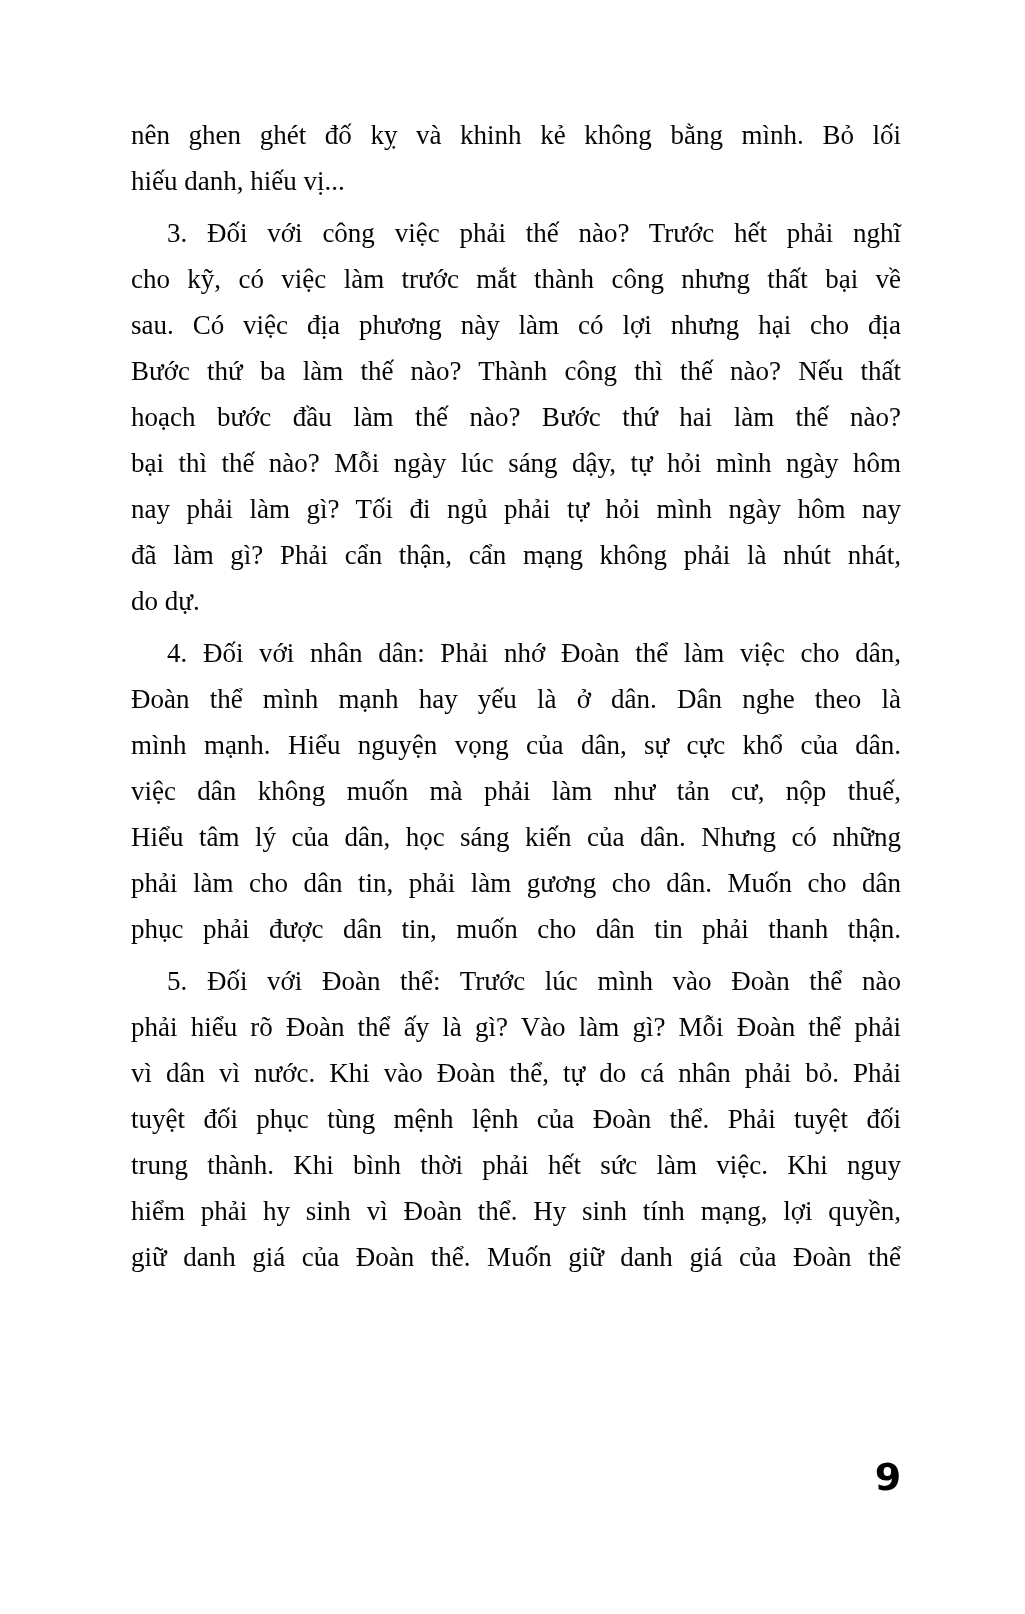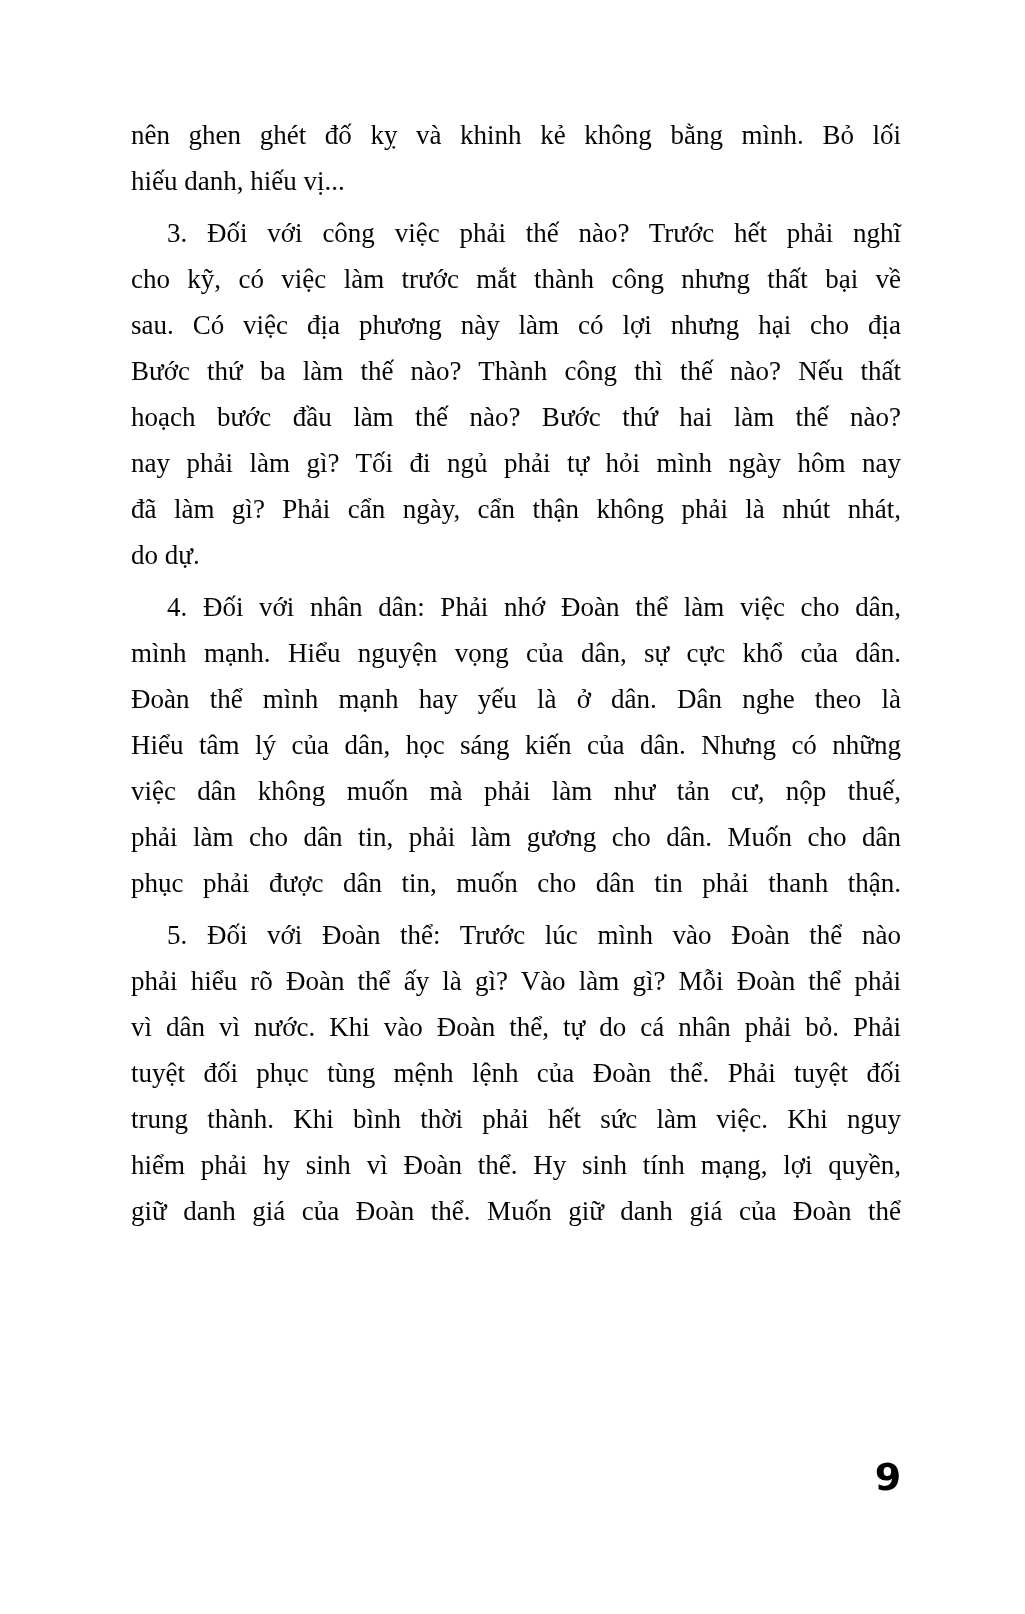--- a/index.html
+++ b/index.html
@@ -65,31 +65,32 @@
       <div class="line">nên ghen ghét đố kỵ và khinh kẻ không bằng mình. Bỏ lối</div>
       <div class="line short-end">hiếu danh, hiếu vị...</div>
     </div>
 
     <div class="para indented">
       <div class="line">3. Đối với công việc phải thế nào? Trước hết phải nghĩ</div>
       <div class="line">cho kỹ, có việc làm trước mắt thành công nhưng thất bại về</div>
       <div class="line">sau. Có việc địa phương này làm có lợi nhưng hại cho địa</div>
       <div class="line">Bước thứ ba làm thế nào? Thành công thì thế nào? Nếu thất</div>
       <div class="line">hoạch bước đầu làm thế nào? Bước thứ hai làm thế nào?</div>
+      <div class="line">bại thì thế nào? Mỗi ngày lúc sáng dậy, tự hỏi mình ngày hôm</div>
       <div class="line">nay phải làm gì? Tối đi ngủ phải tự hỏi mình ngày hôm nay</div>
-      <div class="line">đã làm gì? Phải cẩn ngày, cẩn thận không phải là nhút nhát,</div>
+      <div class="line">đã làm gì? Phải cẩn thận, cẩn mạng không phải là nhút nhát,</div>
       <div class="line short-end">do dự.</div>
     </div>
 
     <div class="para indented">
       <div class="line">4. Đối với nhân dân: Phải nhớ Đoàn thể làm việc cho dân,</div>
+      <div class="line">Đoàn thể mình mạnh hay yếu là ở dân. Dân nghe theo là</div>
       <div class="line">mình mạnh. Hiểu nguyện vọng của dân, sự cực khổ của dân.</div>
-      <div class="line">Đoàn thể mình mạnh hay yếu là ở dân. Dân nghe theo là</div>
+      <div class="line">việc dân không muốn mà phải làm như tản cư, nộp thuế,</div>
       <div class="line">Hiểu tâm lý của dân, học sáng kiến của dân. Nhưng có những</div>
-      <div class="line">việc dân không muốn mà phải làm như tản cư, nộp thuế,</div>
       <div class="line">phải làm cho dân tin, phải làm gương cho dân. Muốn cho dân</div>
       <div class="line">phục phải được dân tin, muốn cho dân tin phải thanh thận.</div>
     </div>
 
     <div class="para indented">
       <div class="line">5. Đối với Đoàn thể: Trước lúc mình vào Đoàn thể nào</div>
       <div class="line">phải hiểu rõ Đoàn thể ấy là gì? Vào làm gì? Mỗi Đoàn thể phải</div>
       <div class="line">vì dân vì nước. Khi vào Đoàn thể, tự do cá nhân phải bỏ. Phải</div>
       <div class="line">tuyệt đối phục tùng mệnh lệnh của Đoàn thể. Phải tuyệt đối</div>
       <div class="line">trung thành. Khi bình thời phải hết sức làm việc. Khi nguy</div>

